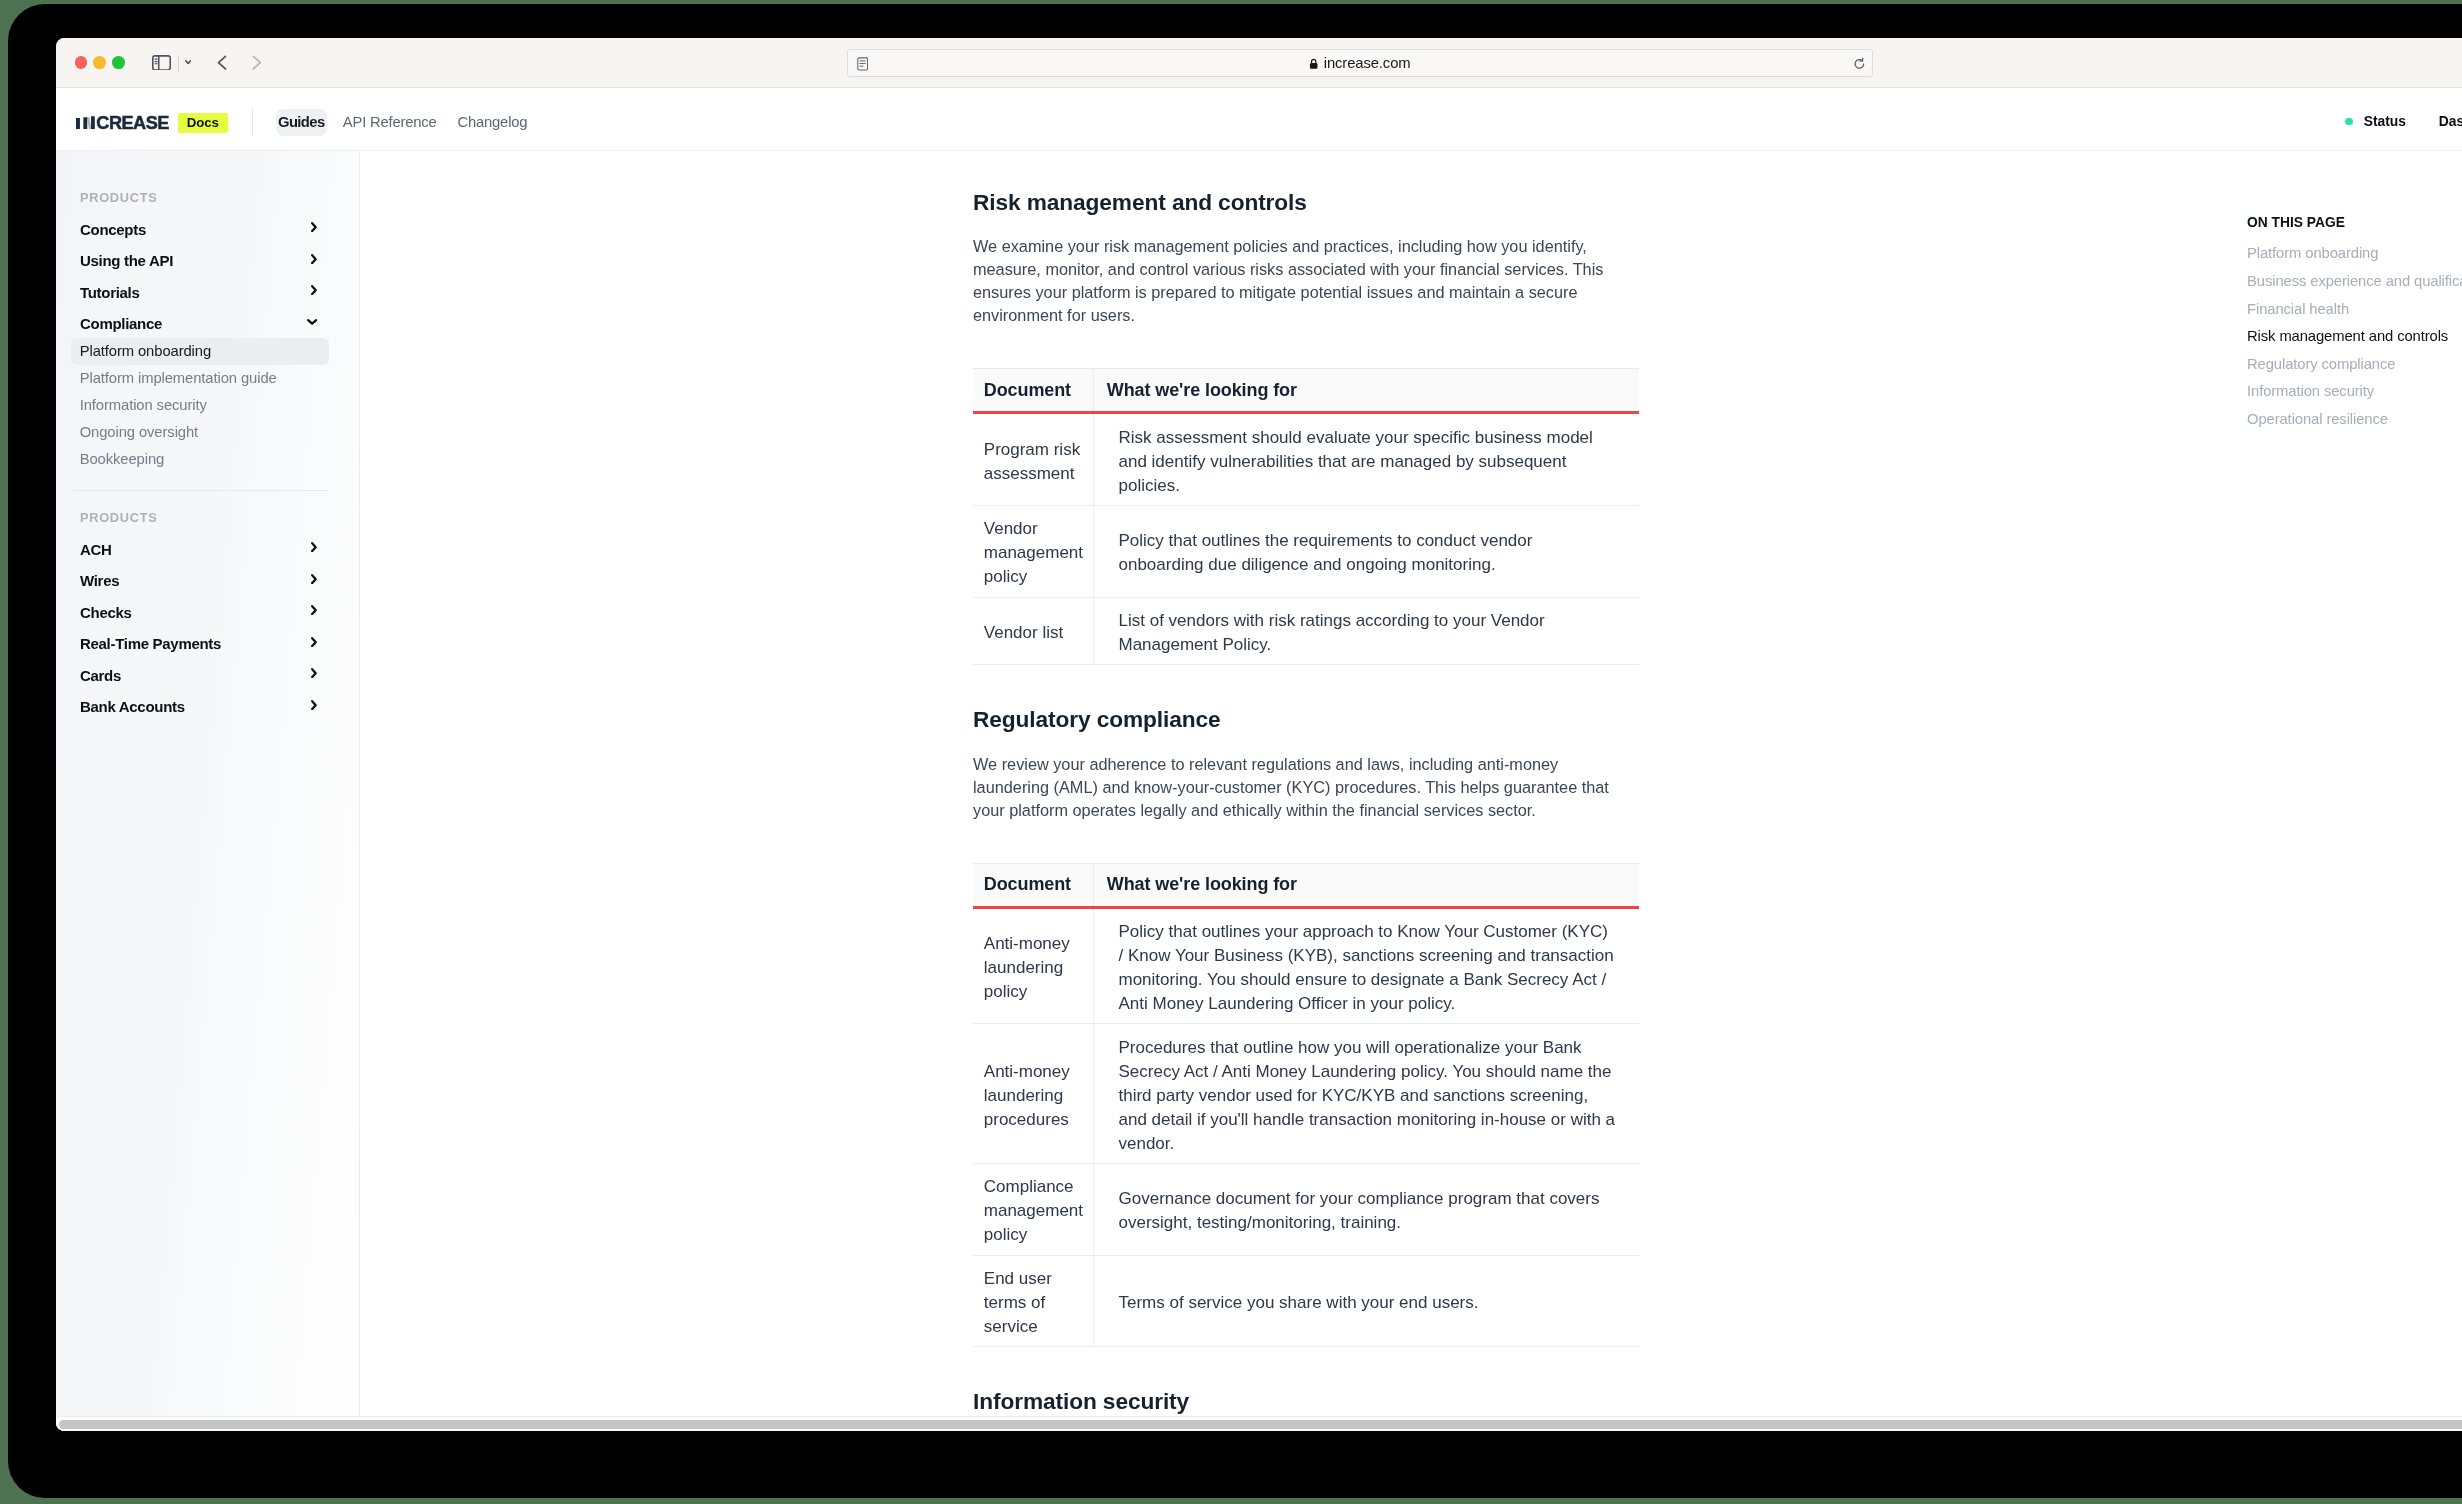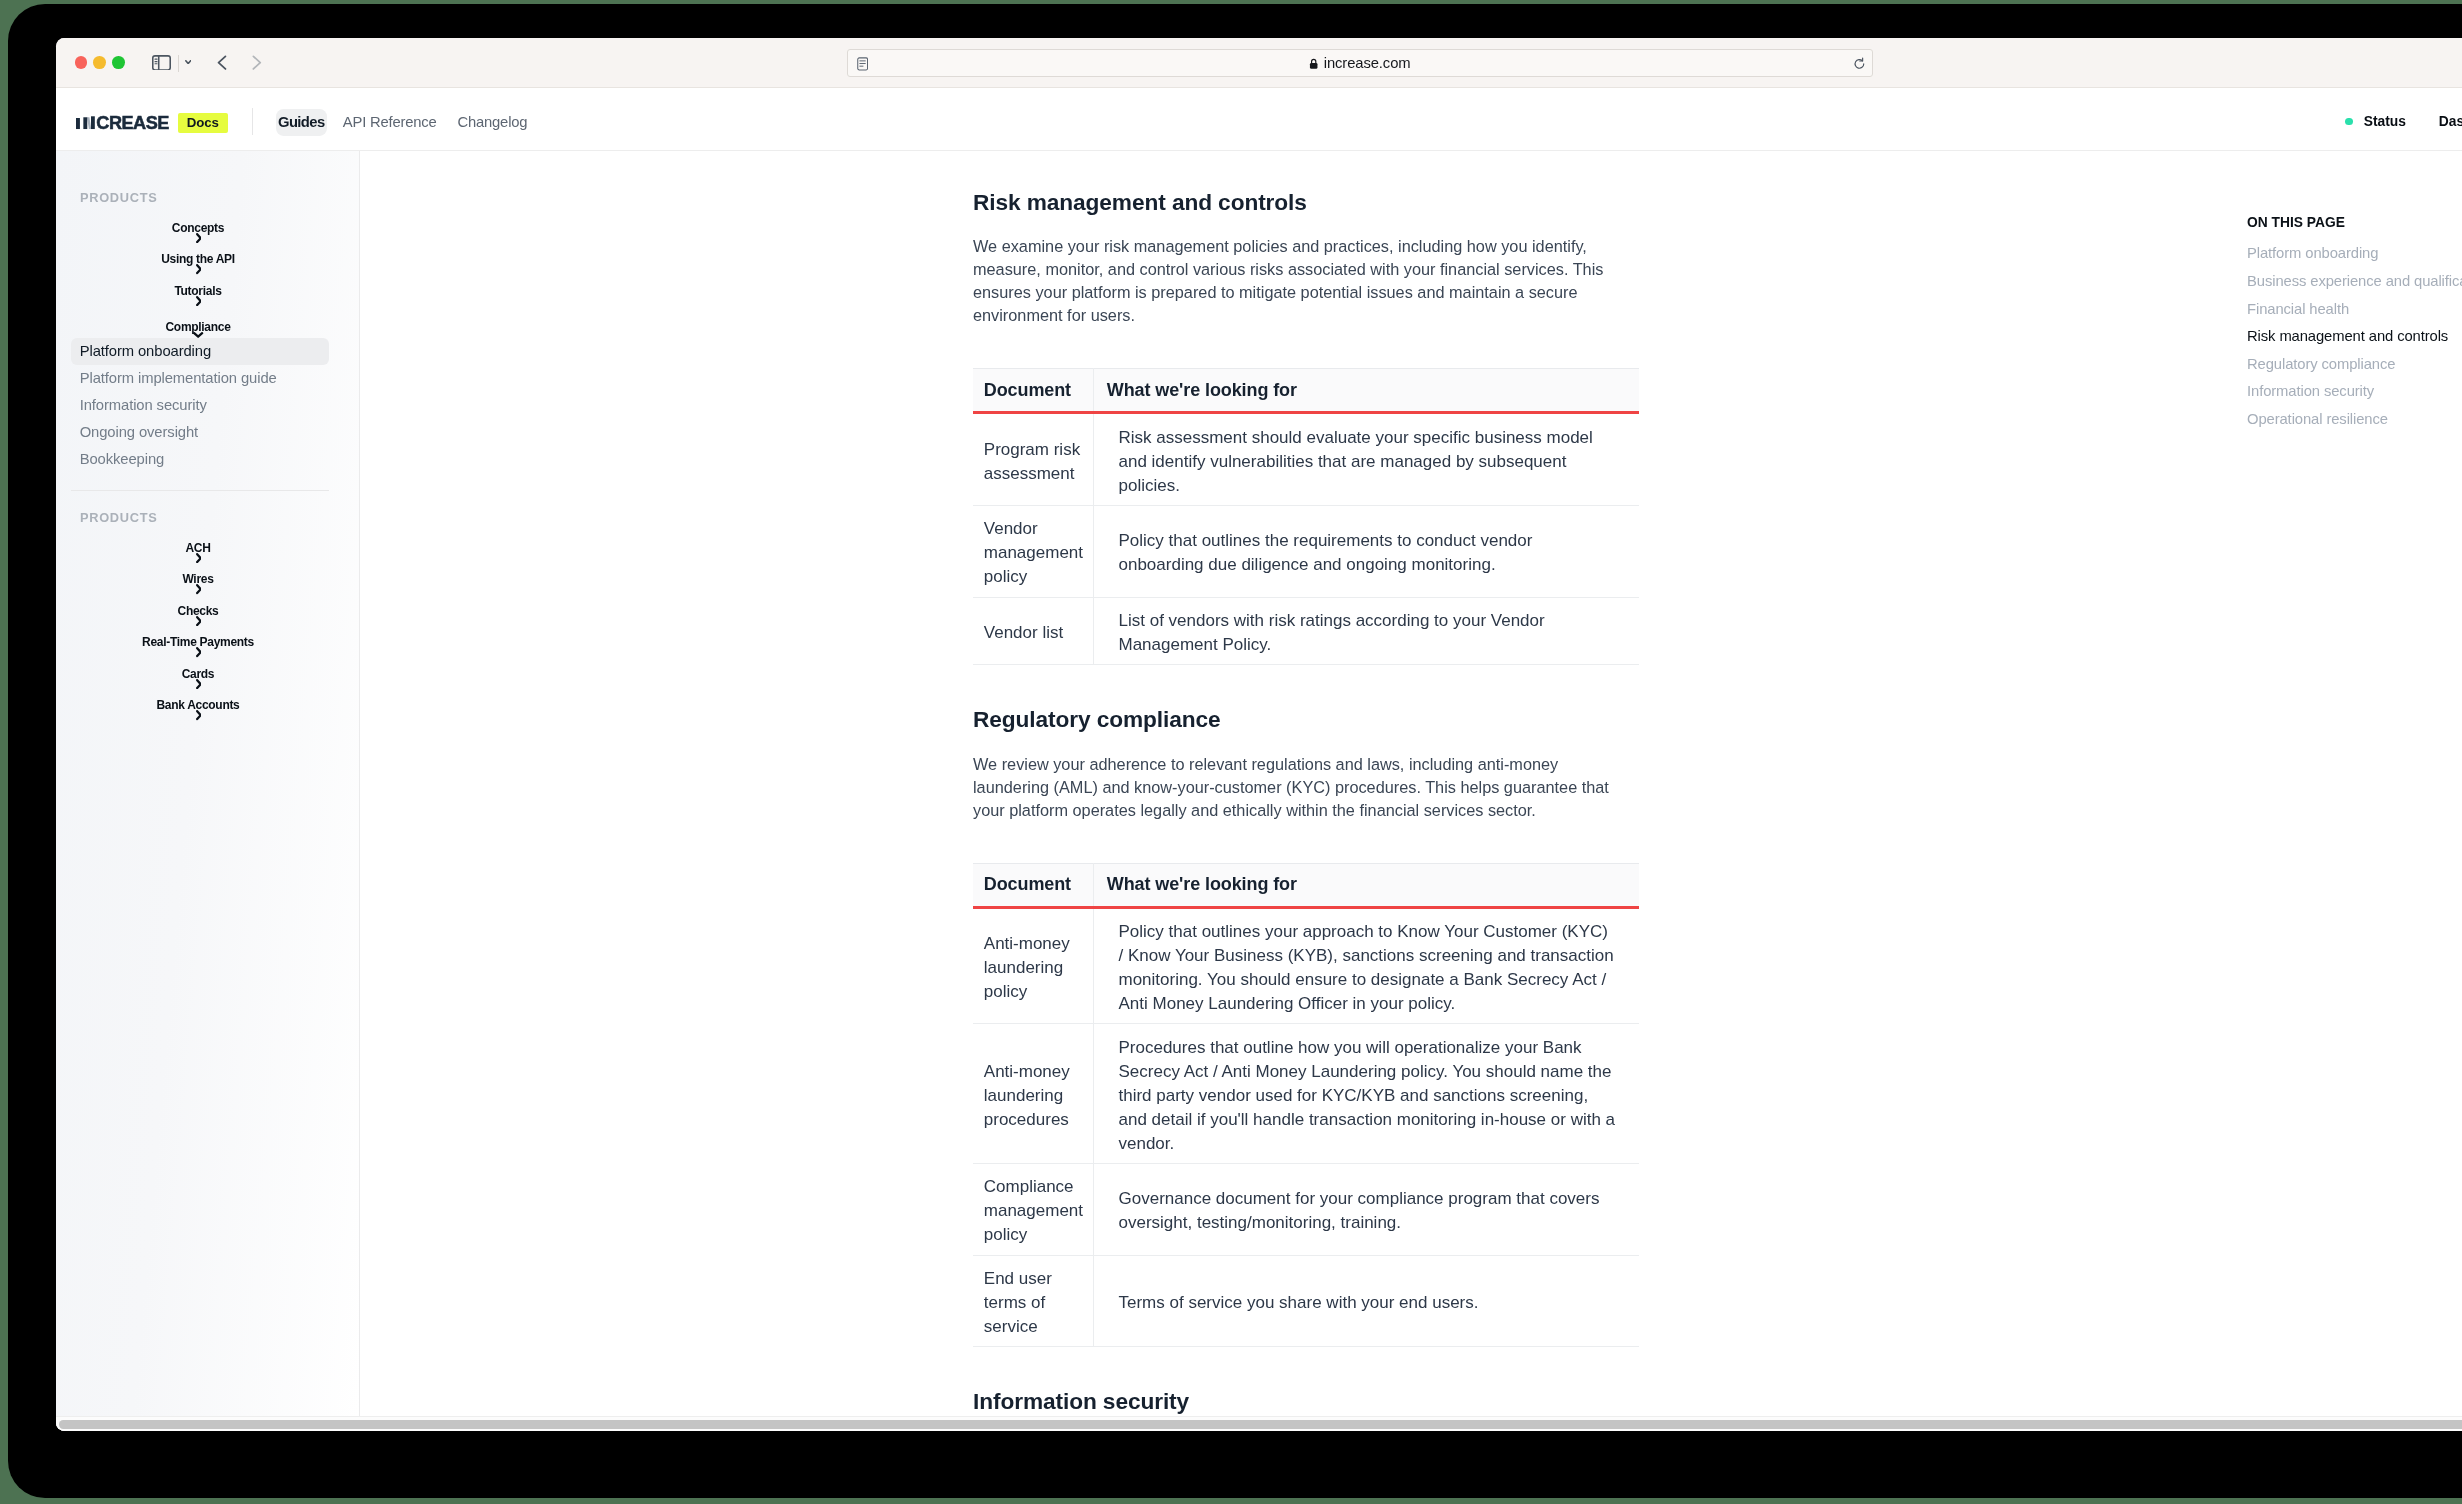--- a/index.html
+++ b/index.html
@@ -46,22 +46,22 @@
   #statuslbl{font-size:13.8px;font-weight:bold;color:#080d13;letter-spacing:0px;}
   #dashlbl{font-size:13.8px;font-weight:bold;color:#080d13;margin-left:33px;letter-spacing:0px;}
 
   
   #pane{flex:1 1 auto;display:flex;min-height:0;position:relative;background:#fff;}
   #leftcol{flex:0 0 304px;background:linear-gradient(95deg,#f3f5f8 0%,#f6f7f9 45%,#ffffff 100%);border-right:1px solid #ebebec;padding-top:37px;
            position:relative;}
   #scroller{flex:1 1 auto;position:relative;overflow:hidden;}
   .grouplbl{font-size:12.8px;font-weight:bold;color:#abb1b9;letter-spacing:0.7px;height:19.7px;display:flex;align-items:center;
             margin:0 0 5.9px 24px;}
-  .navrow{height:31.5px;display:flex;align-items:center;justify-content:flex-end;margin:0 43px 0 24px;
-          font-size:12px;font-weight:bold;color:#0a1017;letter-spacing:-0.3px;flex-direction:column;}
+  .navrow{height:31.5px;display:flex;align-items:center;justify-content:space-between;margin:0 43px 0 24px;
+          font-size:15px;font-weight:bold;color:#0a1017;letter-spacing:-0.3px;}
   .navrow .cv{width:5.9px;height:10.3px;flex:none;position:relative;top:-2px;margin-right:-1px;}
   .subs{margin-top:-2px;}
   .subrow{height:27px;display:flex;align-items:center;font-size:14.8px;color:#737d89;letter-spacing:-0.1px;
           margin:0 30.5px 0 15.3px;padding-left:8.4px;border-radius:5.9px;}
   .subrow.sel{background:#ecedef;color:#0f1a25;}
   .navsep{height:1px;background:#e8e8e9;margin:0 30.5px 0 15.3px;}
 
   
   #doc{position:absolute;left:613px;top:38px;width:670px;}
   h2.sec{font-size:22.7px;font-weight:bold;color:#16212f;letter-spacing:-0.1px;line-height:26.6px;}

